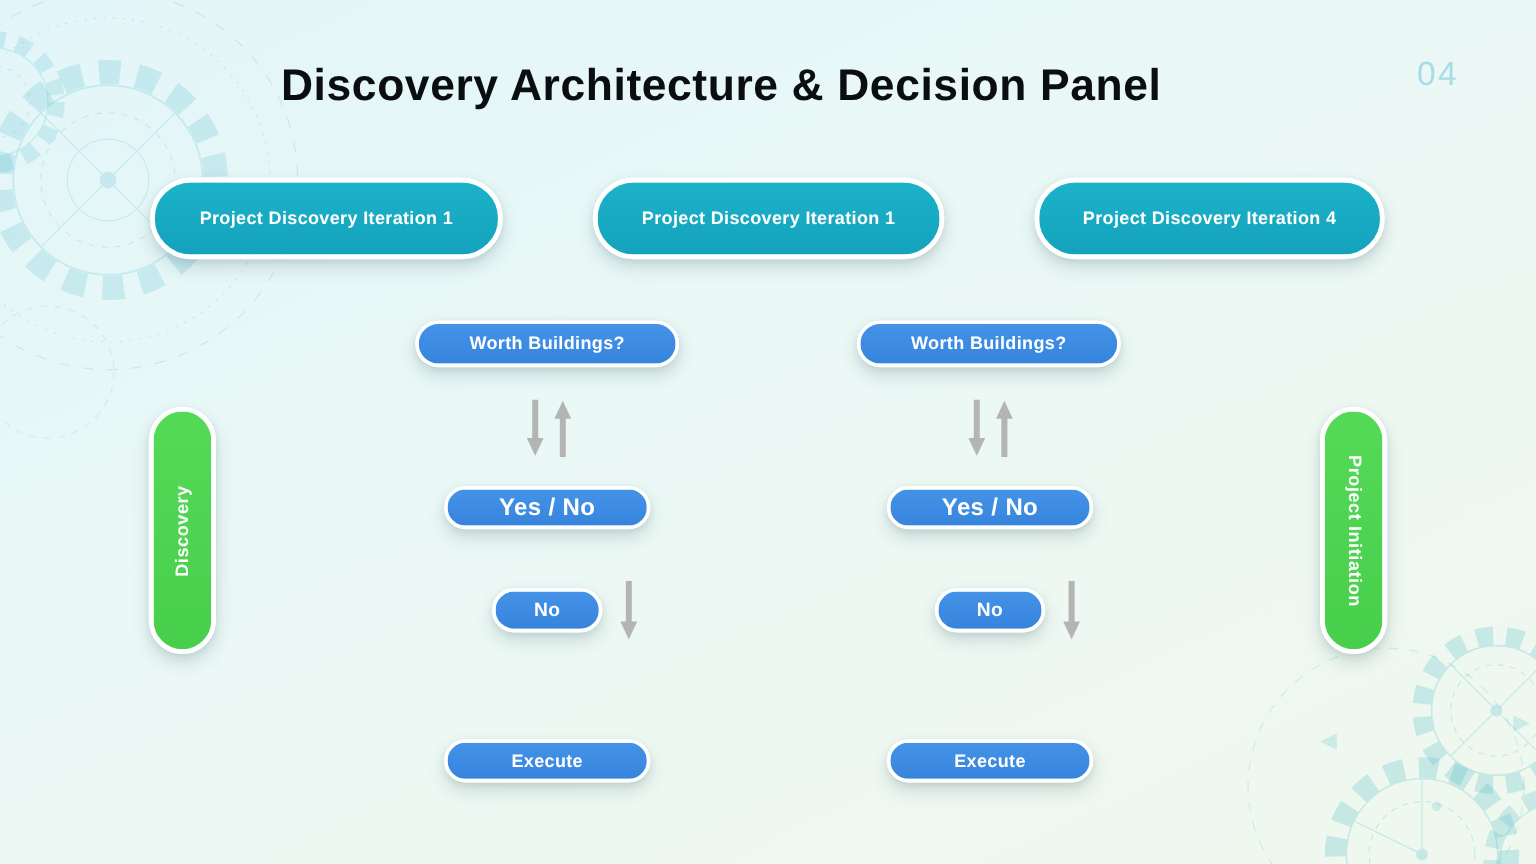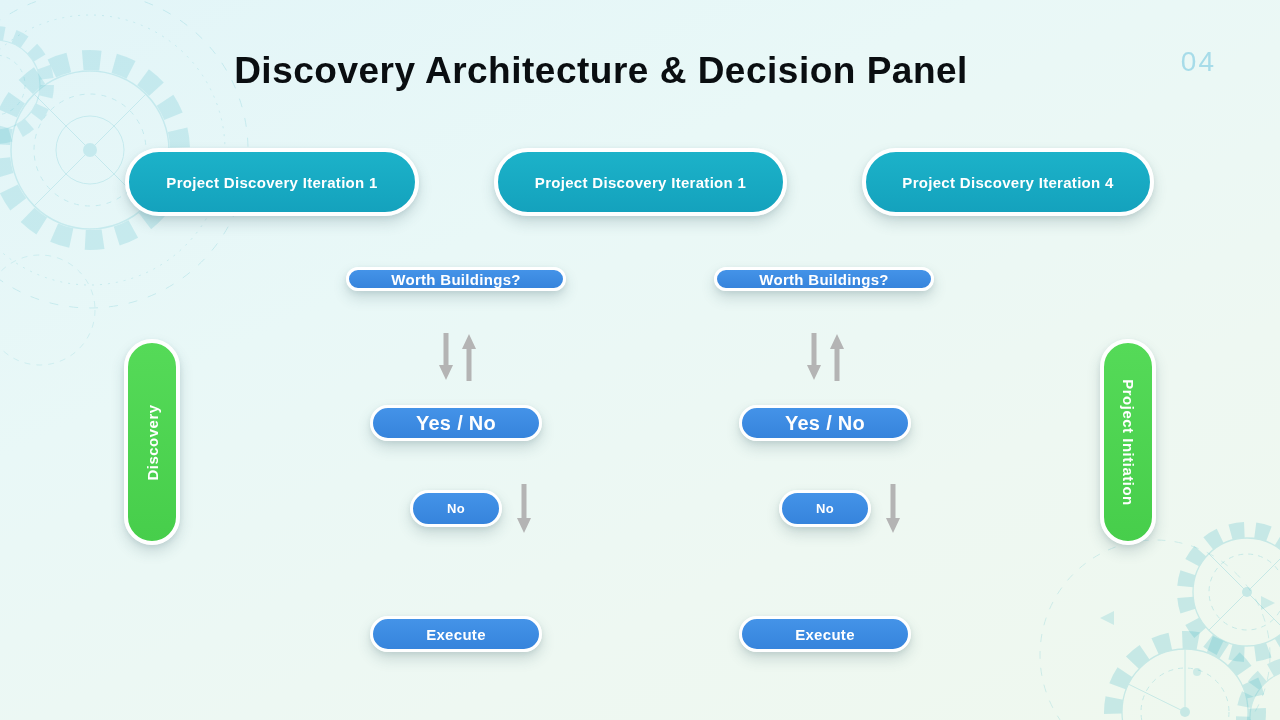--- a/index.html
+++ b/index.html
@@ -23,25 +23,25 @@
     box-shadow:0 7px 14px rgba(45,85,95,.18), 0 2px 5px rgba(45,85,95,.10);
     box-sizing:border-box; text-align:center;
   }
   .teal{background:linear-gradient(180deg,#1cb2c9 0%, #14a2bd 100%); font-size:15px; letter-spacing:.3px;}
   .blue{background:linear-gradient(180deg,#4493e8 0%, #3684dc 100%); border-width:3px; font-size:15px; letter-spacing:.3px;}
   .green{background:linear-gradient(180deg,#55da58 0%, #47ce4b 100%);}
   .it-pill{top:148px; height:68px;}
   .it1{left:125px; width:294px;}
   .it2{left:494px; width:293px;}
   .it3{left:862px; width:292px;}
-  .worth{top:267px; height:24px; width:220px;}
+  .worth{top:267px; height:39px; width:220px;}
   .worth.c1{left:346px;} .worth.c2{left:714px;}
   .yesno{top:405px; height:36px; width:172px; font-size:20px;}
   .yesno.c1{left:370px;} .yesno.c2{left:739px;}
-  .no-pill{top:490px; height:37px; width:92px; font-size:13px;}
+  .no-pill{top:490px; height:37px; width:92px; font-size:16px;}
   .no-pill.c1{left:410px;} .no-pill.c2{left:779px;}
   .exec{top:576px; height:36px; width:172px; font-size:15px;margin-top:40px;}
   .exec.c1{left:370px;} .exec.c2{left:739px;}
   .side-pill{top:339px; width:56px; height:206px;}
   .side-pill.left{left:124px;} .side-pill.right{left:1100px;}
   .vtext{white-space:nowrap; font-size:15px; letter-spacing:.5px; font-weight:bold; color:#fff;}
   .vtext.up{transform:rotate(-90deg);}
   .vtext.down{transform:rotate(90deg);}
   .arrow-pair{position:absolute; top:333px; width:44px; height:48px;}
   .arrow-pair.c1{left:436px;} .arrow-pair.c2{left:804px;}

